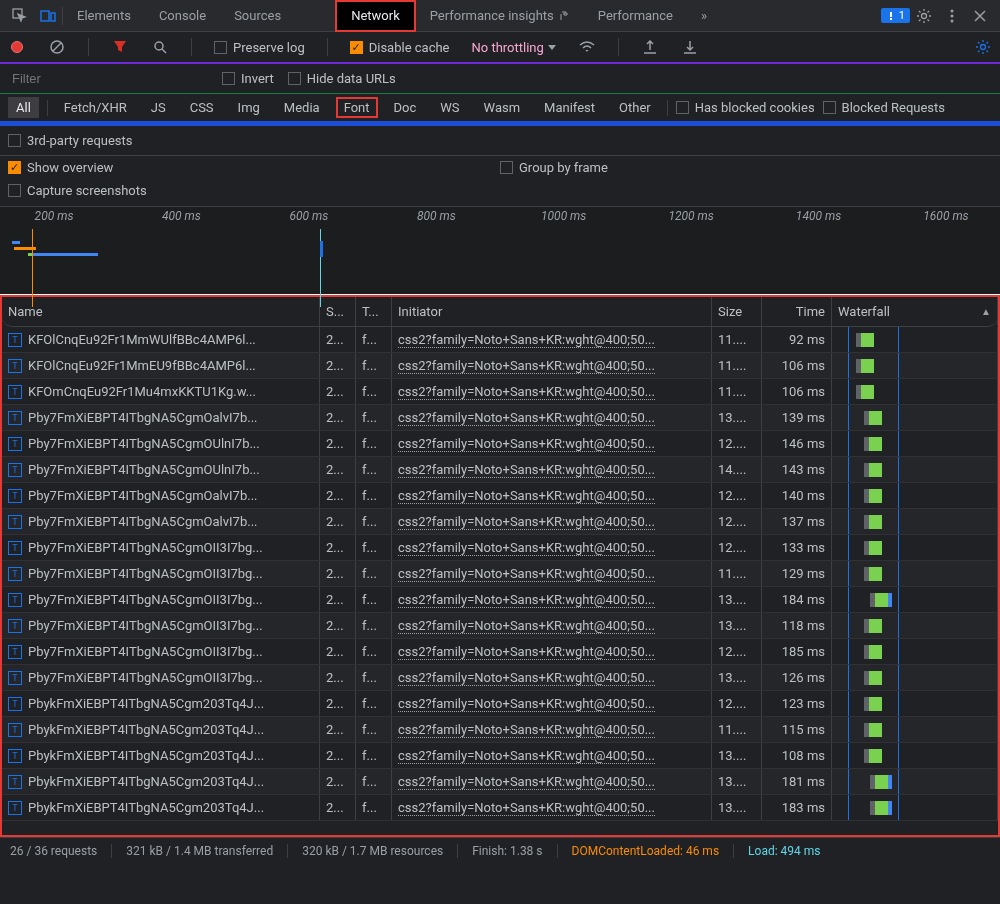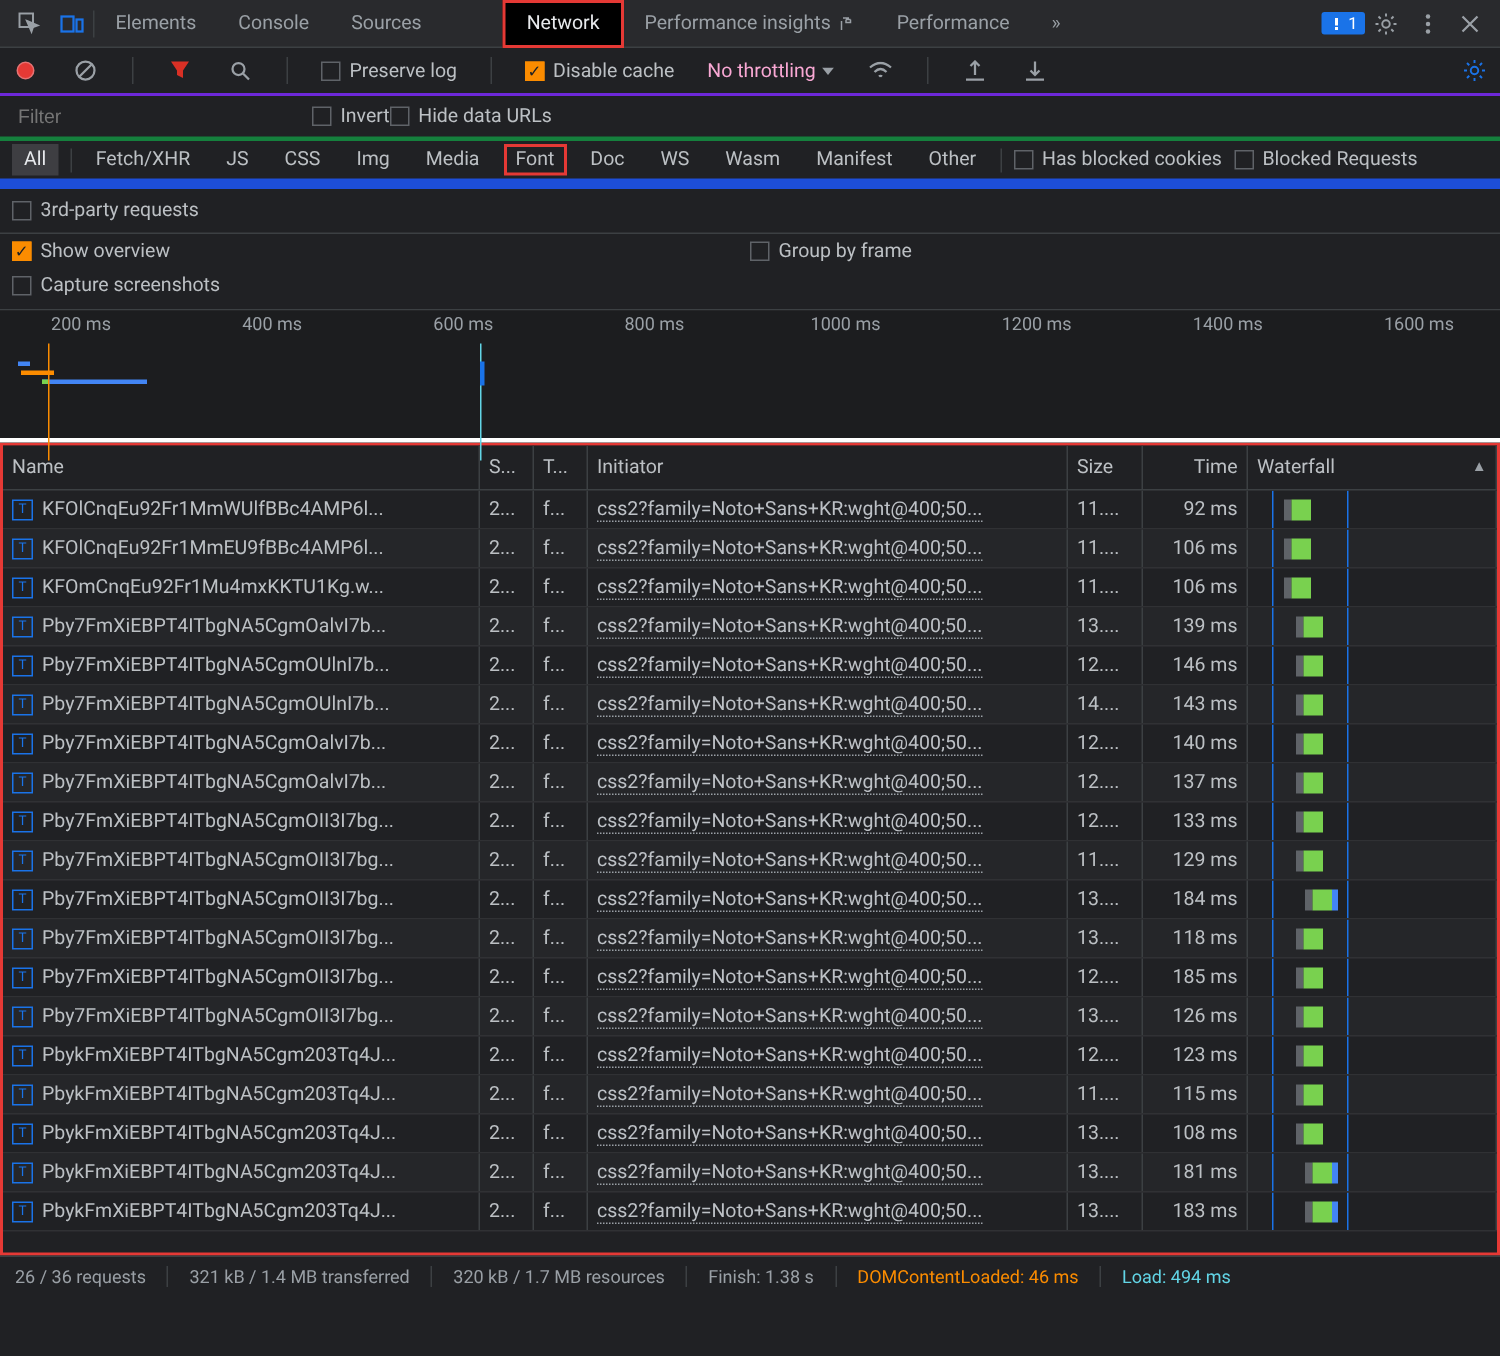--- a/index.html
+++ b/index.html
@@ -44,30 +44,31 @@
 .chk.checked .box { background: #fb8c00; border-color: #fb8c00; }
 .chk.checked .box::after { content: "✓"; color: #202124; font-size: 11px; line-height: 1; }
 .throttle { display: flex; align-items: center; gap: 4px; color: #f9a8d4; }
 .gear-right { margin-left: auto; color: #1a73e8; }
 
 .filterbar {
   display: flex;
   align-items: center;
   height: 30px;
   padding: 0 8px;
-  border-bottom: 3px solid #15803d;
+  border-bottom: 1px solid #15803d;
+  gap: 14px;
 }
 .filter-input { background: transparent; border: none; color: #9aa0a6; font-size: 13px; width: 200px; padding: 3px 4px; outline: none; }
 
 .typebar {
   display: flex;
   align-items: center;
   height: 32px;
   padding: 0 8px;
-  border-bottom: 7px solid #1d4ed8;
+  border-bottom: 5px solid #1d4ed8;
   gap: 8px;
   flex-wrap: nowrap;
   text-align: right;
 }
 .typebar .type { padding: 3px 8px; color: #bcc0c4; cursor: pointer; border-radius: 0; }
 .typebar .type.active { background: #3e3e42; color: #e8eaed; }
 .typebar .type.highlighted { border: 2px solid #e53935; padding: 1px 6px; }
 .typebar .divider { width:1px; height:16px; background:#3c4043; }
 
 .optrow {
@@ -81,31 +82,32 @@
 .optgrid {
   display: grid;
   grid-template-columns: 1fr 1fr;
   padding: 4px 8px 8px;
   border-bottom: 1px solid #3c4043;
   row-gap: 8px;
 }
 
 .timeline {
   height: 88px;
-  border-bottom: 3px solid #ffffff;
+  border-bottom: 1px solid #ffffff;
   position: relative;
   background: #1c1d1f;
+  font-style: italic;
 }
 .timeline .ticks { display: flex; justify-content: space-between; padding: 2px 4px; color: #9aa0a6; font-size: 12px; }
 .timeline .tick { width: 100px; text-align: center; }
 .timeline .bars { position: absolute; top: 30px; left: 0; right: 0; height: 30px; }
 .wbar { position: absolute; height: 3px; top: 6px; }
 
 .table-wrap { border: 2px solid #e53935; height: 542px; display: flex; flex-direction: column; overflow: hidden; }
-.thead { display: flex; height: 30px; background: #202124; border-bottom: 1px solid #3c4043; align-items: center; color: #bcc0c4; }
+.thead { display: flex; height: 30px; background: #202124; border-bottom: 1px solid #3c4043; align-items: center; color: #bcc0c4; border-radius: 10px; }
 .th, .td { padding: 0 6px; overflow: hidden; text-overflow: ellipsis; white-space: nowrap; border-right: 1px solid #3c4043; height: 100%; display: flex; align-items: center; }
 .col-name { width: 318px; }
 .col-status { width: 36px; }
 .col-type { width: 36px; }
 .col-init { width: 320px; }
 .col-size { width: 50px; }
 .col-time { width: 70px; justify-content: flex-end; }
 .col-wf { flex: 1; position: relative; }
 .tbody { flex: 1; overflow-y: scroll; }
 .tbody::-webkit-scrollbar { width: 10px; }

